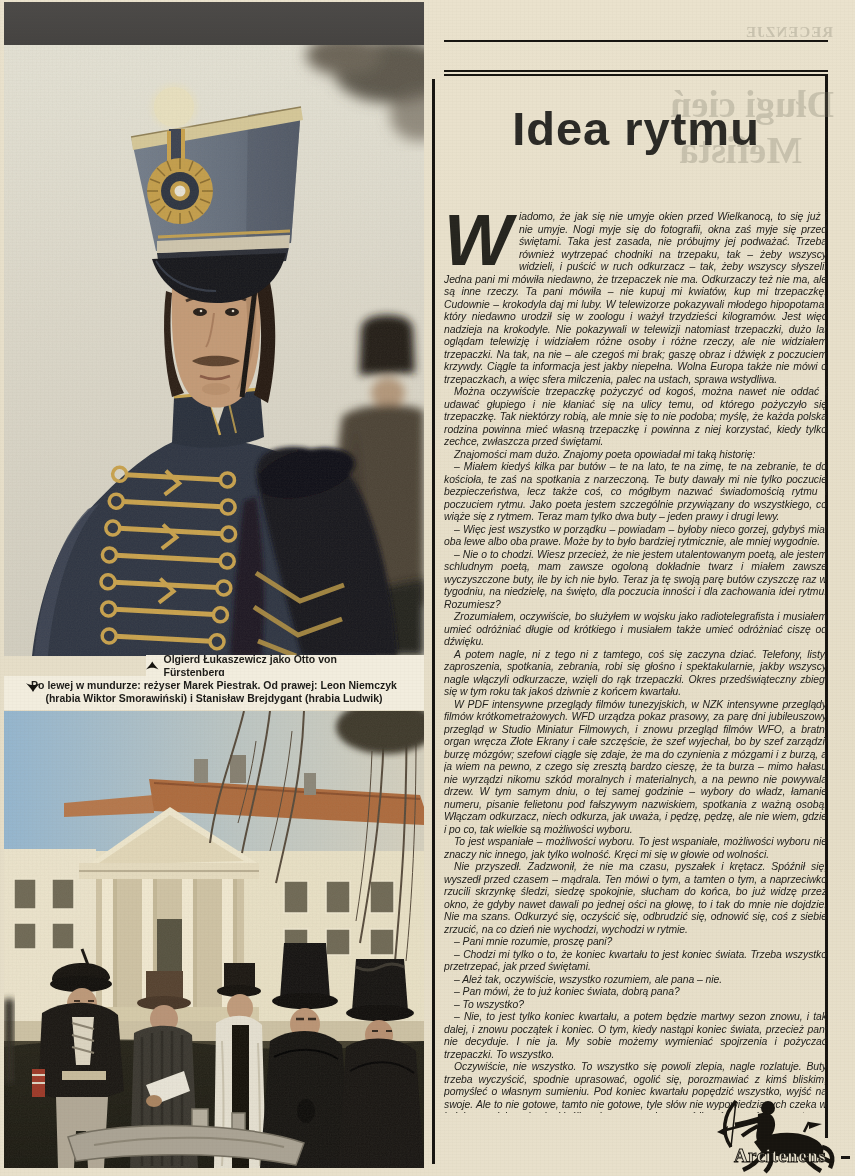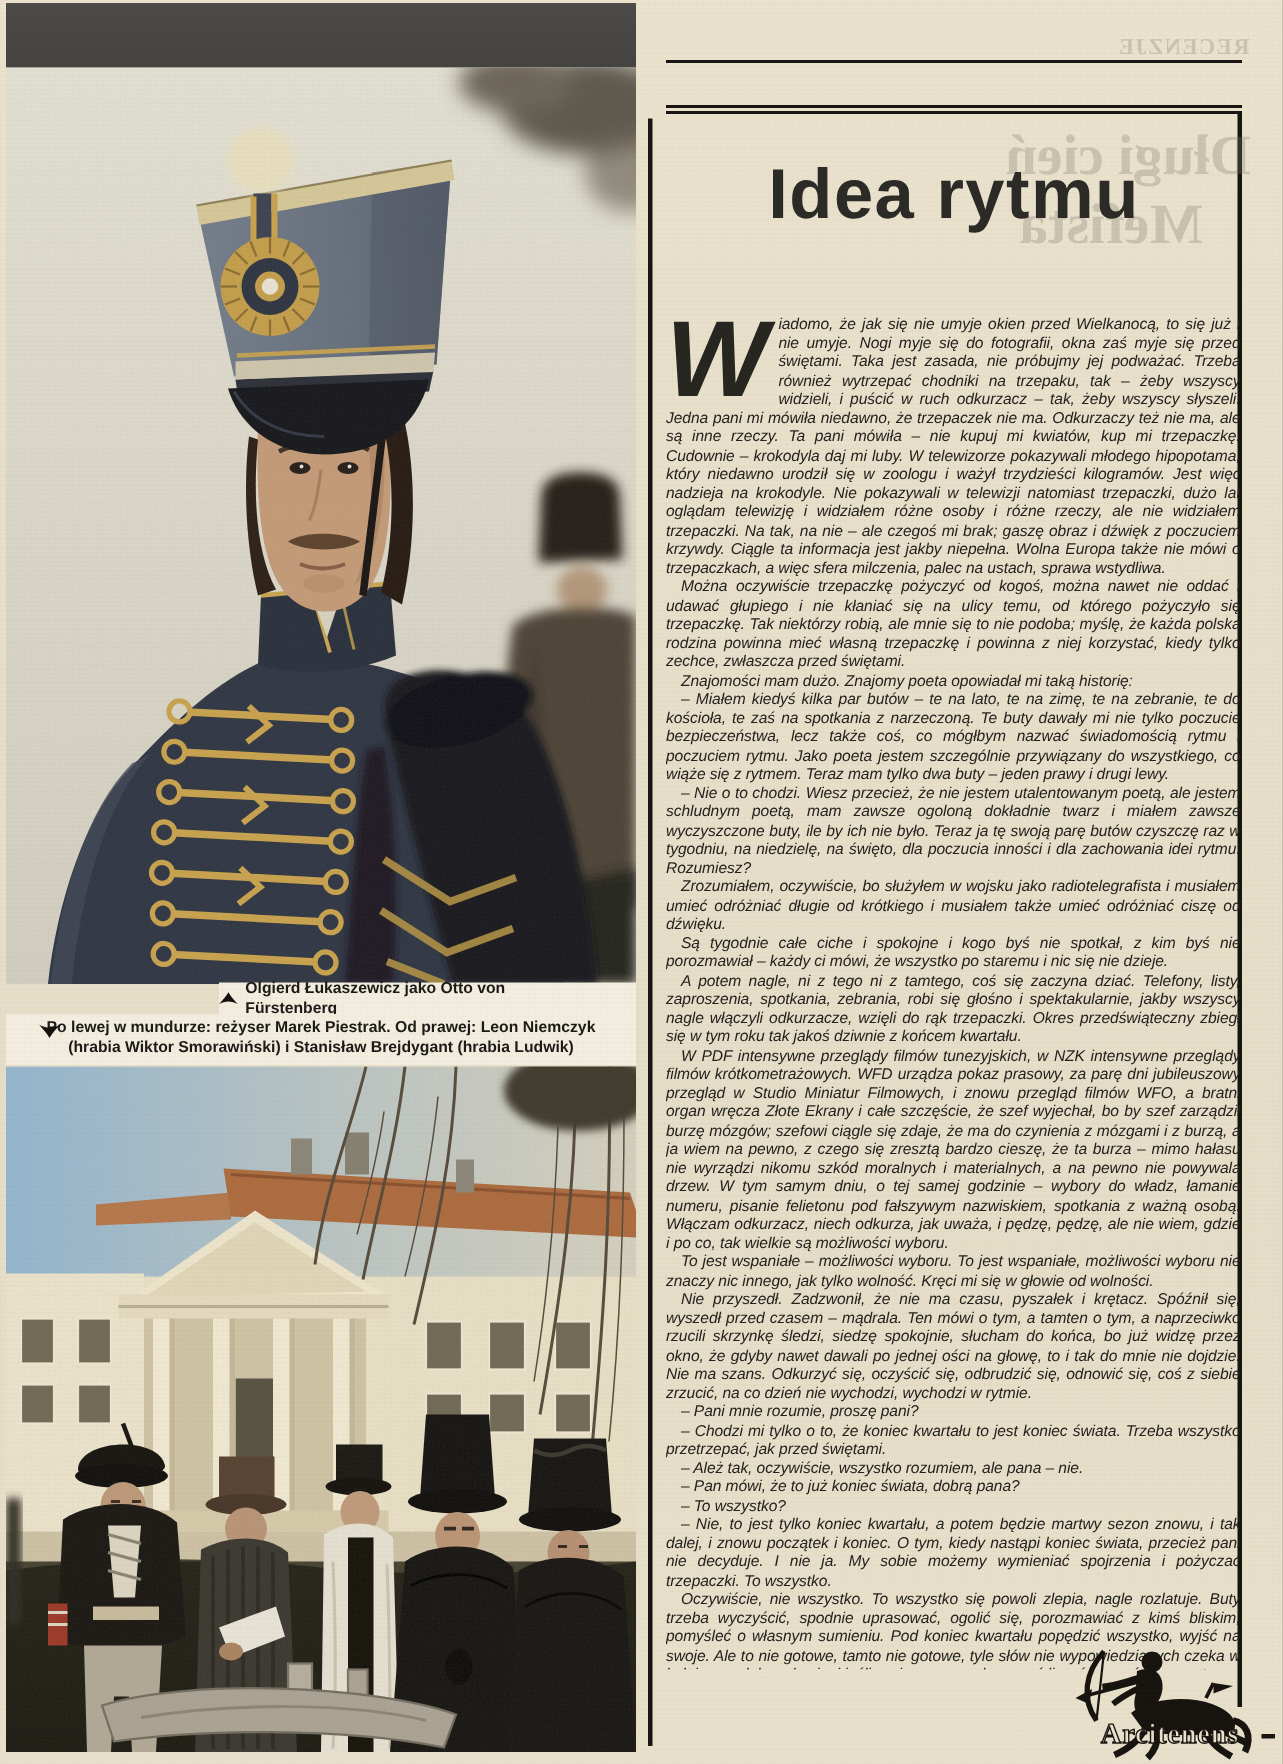--- a/index.html
+++ b/index.html
@@ -418,23 +418,23 @@
   <div class="ghost" id="ghost-line2">Mefista</div>
 
   <div id="article-title">Idea rytmu</div>
 
   <div id="article-body" lang="pl">
     <p class="para lead"><span class="dropcap">W</span><span>iadomo, że jak się nie umyje okien przed Wielkanocą, to się już i nie umyje. Nogi myje się do fotografii, okna zaś myje się przed świętami. Taka jest zasada, nie próbujmy jej podważać. Trzeba również wytrzepać chodniki na trzepaku, tak – żeby wszyscy widzieli, i puścić w ruch odkurzacz – tak, żeby wszyscy słyszeli. Jedna pani mi mówiła niedawno, że trzepaczek nie ma. Odkurzaczy też nie ma, ale są inne rzeczy. Ta pani mówiła – nie kupuj mi kwiatów, kup mi trzepaczkę. Cudownie – krokodyla daj mi luby. W telewizorze pokazywali młodego hipopotama, który niedawno urodził się w zoologu i ważył trzydzieści kilogramów. Jest więc nadzieja na krokodyle. Nie pokazywali w telewizji natomiast trzepaczki, dużo lat oglądam telewizję i widziałem różne osoby i różne rzeczy, ale nie widziałem trzepaczki. Na tak, na nie – ale czegoś mi brak; gaszę obraz i dźwięk z poczuciem krzywdy. Ciągle ta informacja jest jakby niepełna. Wolna Europa także nie mówi o trzepaczkach, a więc sfera milczenia, palec na ustach, sprawa wstydliwa.</span></p>
     <div>
         <p class="para">Można oczywiście trzepaczkę pożyczyć od kogoś, można nawet nie oddać i udawać głupiego i nie kłaniać się na ulicy temu, od którego pożyczyło się trzepaczkę. Tak niektórzy robią, ale mnie się to nie podoba; myślę, że każda polska rodzina powinna mieć własną trzepaczkę i powinna z niej korzystać, kiedy tylko zechce, zwłaszcza przed świętami.</p>
         <p class="para">Znajomości mam dużo. Znajomy poeta opowiadał mi taką historię:</p>
         <p class="para">– Miałem kiedyś kilka par butów – te na lato, te na zimę, te na zebranie, te do kościoła, te zaś na spotkania z narzeczoną. Te buty dawały mi nie tylko poczucie bezpieczeństwa, lecz także coś, co mógłbym nazwać świadomością rytmu i poczuciem rytmu. Jako poeta jestem szczególnie przywiązany do wszystkiego, co wiąże się z rytmem. Teraz mam tylko dwa buty – jeden prawy i drugi lewy.</p>
+        <p class="para">– Więc jest wszystko w porządku – powiadam – byłoby nieco gorzej, gdybyś miał oba lewe albo oba prawe. Może by to było bardziej rytmicznie, ale mniej wygodnie.</p>
         <p class="para">– Nie o to chodzi. Wiesz przecież, że nie jestem utalentowanym poetą, ale jestem schludnym poetą, mam zawsze ogoloną dokładnie twarz i miałem zawsze wyczyszczone buty, ile by ich nie było. Teraz ja tę swoją parę butów czyszczę raz w tygodniu, na niedzielę, na święto, dla poczucia inności i dla zachowania idei rytmu. Rozumiesz?</p>
         <p class="para">Zrozumiałem, oczywiście, bo służyłem w wojsku jako radiotelegrafista i musiałem umieć odróżniać długie od krótkiego i musiałem także umieć odróżniać ciszę od dźwięku.</p>
-        <p class="para">Są tygodnie całe ciche i spokojne i kogo byś nie spotkał, z kim byś nie porozmawiał – każdy ci mówi, że wszystko po staremu i nic się nie dzieje.</p>
         <p class="para">A potem nagle, ni z tego ni z tamtego, coś się zaczyna dziać. Telefony, listy, zaproszenia, spotkania, zebrania, robi się głośno i spektakularnie, jakby wszyscy nagle włączyli odkurzacze, wzięli do rąk trzepaczki. Okres przedświąteczny zbiegł się w tym roku tak jakoś dziwnie z końcem kwartału.</p>
         <p class="para">W PDF intensywne przeglądy filmów tunezyjskich, w NZK intensywne przeglądy filmów krótkometrażowych. WFD urządza pokaz prasowy, za parę dni jubileuszowy przegląd w Studio Miniatur Filmowych, i znowu przegląd filmów WFO, a bratni organ wręcza Złote Ekrany i całe szczęście, że szef wyjechał, bo by szef zarządził burzę mózgów; szefowi ciągle się zdaje, że ma do czynienia z mózgami i z burzą, a ja wiem na pewno, z czego się zresztą bardzo cieszę, że ta burza – mimo hałasu nie wyrządzi nikomu szkód moralnych i materialnych, a na pewno nie powywala drzew. W tym samym dniu, o tej samej godzinie – wybory do władz, łamanie numeru, pisanie felietonu pod fałszywym nazwiskiem, spotkania z ważną osobą. Włączam odkurzacz, niech odkurza, jak uważa, i pędzę, pędzę, ale nie wiem, gdzie i po co, tak wielkie są możliwości wyboru.</p>
         <p class="para">To jest wspaniałe – możliwości wyboru. To jest wspaniałe, możliwości wyboru nie znaczy nic innego, jak tylko wolność. Kręci mi się w głowie od wolności.</p>
         <p class="para">Nie przyszedł. Zadzwonił, że nie ma czasu, pyszałek i krętacz. Spóźnił się, wyszedł przed czasem – mądrala. Ten mówi o tym, a tamten o tym, a naprzeciwko rzucili skrzynkę śledzi, siedzę spokojnie, słucham do końca, bo już widzę przez okno, że gdyby nawet dawali po jednej ości na głowę, to i tak do mnie nie dojdzie. Nie ma szans. Odkurzyć się, oczyścić się, odbrudzić się, odnowić się, coś z siebie zrzucić, na co dzień nie wychodzi, wychodzi w rytmie.</p>
         <p class="para">– Pani mnie rozumie, proszę pani?</p>
         <p class="para">– Chodzi mi tylko o to, że koniec kwartału to jest koniec świata. Trzeba wszystko przetrzepać, jak przed świętami.</p>
         <p class="para">– Ależ tak, oczywiście, wszystko rozumiem, ale pana – nie.</p>
         <p class="para">– Pan mówi, że to już koniec świata, dobrą pana?</p>
         <p class="para">– To wszystko?</p>
         <p class="para">– Nie, to jest tylko koniec kwartału, a potem będzie martwy sezon znowu, i tak dalej, i znowu początek i koniec. O tym, kiedy nastąpi koniec świata, przecież pani nie decyduje. I nie ja. My sobie możemy wymieniać spojrzenia i pożyczać trzepaczki. To wszystko.</p>

